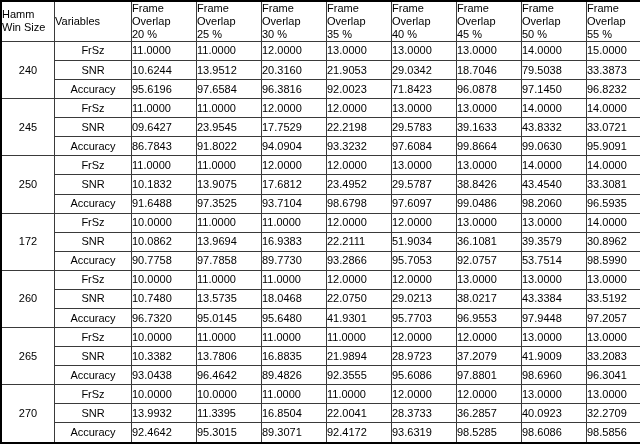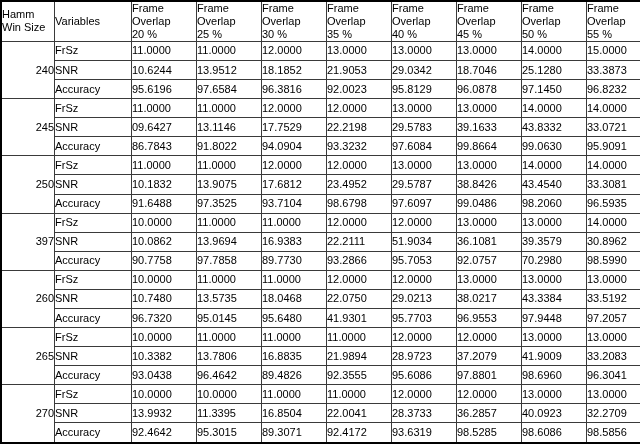--- a/index.html
+++ b/index.html
@@ -50,27 +50,27 @@
   }
   th.col-frame {
     width: 64px;
     margin-top: 16px;
   }
   th.col-frame .fo-line {
     display: block;
     white-space: nowrap;
   }
   td.win-cell {
-    text-align: right;
+    text-align: center;
     padding-left: 6px;
     font-size: 11.5px;
     border-right: 1px solid #3a3a3a;
   }
   td.var-cell {
-    text-align: left;
+    text-align: center;
     padding-left: 6px;
     font-size: 11.5px;
   }
   td.num-cell {
     text-align: left;
     padding-left: 7px;
     font-size: 11.5px;
   }
   tr.block-start > td {
     border-top: 2px solid #000000;
@@ -144,54 +144,54 @@
         <td class="num-cell">13.0000</td>
         <td class="num-cell">13.0000</td>
         <td class="num-cell">13.0000</td>
         <td class="num-cell">14.0000</td>
         <td class="num-cell">15.0000</td>
       </tr>
       <tr>
         <td class="var-cell">SNR</td>
         <td class="num-cell">10.6244</td>
         <td class="num-cell">13.9512</td>
-        <td class="num-cell">18.1852</td>
+        <td class="num-cell">20.3160</td>
         <td class="num-cell">21.9053</td>
         <td class="num-cell">29.0342</td>
         <td class="num-cell">18.7046</td>
-        <td class="num-cell">25.1280</td>
+        <td class="num-cell">79.5038</td>
         <td class="num-cell">33.3873</td>
       </tr>
       <tr>
         <td class="var-cell">Accuracy</td>
         <td class="num-cell">95.6196</td>
         <td class="num-cell">97.6584</td>
         <td class="num-cell">96.3816</td>
         <td class="num-cell">92.0023</td>
-        <td class="num-cell">95.8129</td>
+        <td class="num-cell">71.8423</td>
         <td class="num-cell">96.0878</td>
         <td class="num-cell">97.1450</td>
         <td class="num-cell">96.8232</td>
       </tr>
       <tr class="block-start">
         <td class="win-cell" rowspan="3">245</td>
         <td class="var-cell">FrSz</td>
         <td class="num-cell">11.0000</td>
         <td class="num-cell">11.0000</td>
         <td class="num-cell">12.0000</td>
         <td class="num-cell">12.0000</td>
         <td class="num-cell">13.0000</td>
         <td class="num-cell">13.0000</td>
         <td class="num-cell">14.0000</td>
         <td class="num-cell">14.0000</td>
       </tr>
       <tr>
         <td class="var-cell">SNR</td>
         <td class="num-cell">09.6427</td>
-        <td class="num-cell">13.1146</td>
+        <td class="num-cell">23.9545</td>
         <td class="num-cell">17.7529</td>
         <td class="num-cell">22.2198</td>
         <td class="num-cell">29.5783</td>
         <td class="num-cell">39.1633</td>
         <td class="num-cell">43.8332</td>
         <td class="num-cell">33.0721</td>
       </tr>
       <tr>
         <td class="var-cell">Accuracy</td>
         <td class="num-cell">86.7843</td>
@@ -231,21 +231,21 @@
         <td class="num-cell">91.6488</td>
         <td class="num-cell">97.3525</td>
         <td class="num-cell">93.7104</td>
         <td class="num-cell">98.6798</td>
         <td class="num-cell">97.6097</td>
         <td class="num-cell">99.0486</td>
         <td class="num-cell">98.2060</td>
         <td class="num-cell">96.5935</td>
       </tr>
       <tr class="block-start">
-        <td class="win-cell" rowspan="3">397</td>
+        <td class="win-cell" rowspan="3">172</td>
         <td class="var-cell">FrSz</td>
         <td class="num-cell">10.0000</td>
         <td class="num-cell">11.0000</td>
         <td class="num-cell">11.0000</td>
         <td class="num-cell">12.0000</td>
         <td class="num-cell">12.0000</td>
         <td class="num-cell">13.0000</td>
         <td class="num-cell">13.0000</td>
         <td class="num-cell">14.0000</td>
       </tr>
@@ -261,21 +261,21 @@
         <td class="num-cell">30.8962</td>
       </tr>
       <tr>
         <td class="var-cell">Accuracy</td>
         <td class="num-cell">90.7758</td>
         <td class="num-cell">97.7858</td>
         <td class="num-cell">89.7730</td>
         <td class="num-cell">93.2866</td>
         <td class="num-cell">95.7053</td>
         <td class="num-cell">92.0757</td>
-        <td class="num-cell">70.2980</td>
+        <td class="num-cell">53.7514</td>
         <td class="num-cell">98.5990</td>
       </tr>
       <tr class="block-start">
         <td class="win-cell" rowspan="3">260</td>
         <td class="var-cell">FrSz</td>
         <td class="num-cell">10.0000</td>
         <td class="num-cell">11.0000</td>
         <td class="num-cell">11.0000</td>
         <td class="num-cell">12.0000</td>
         <td class="num-cell">12.0000</td>

